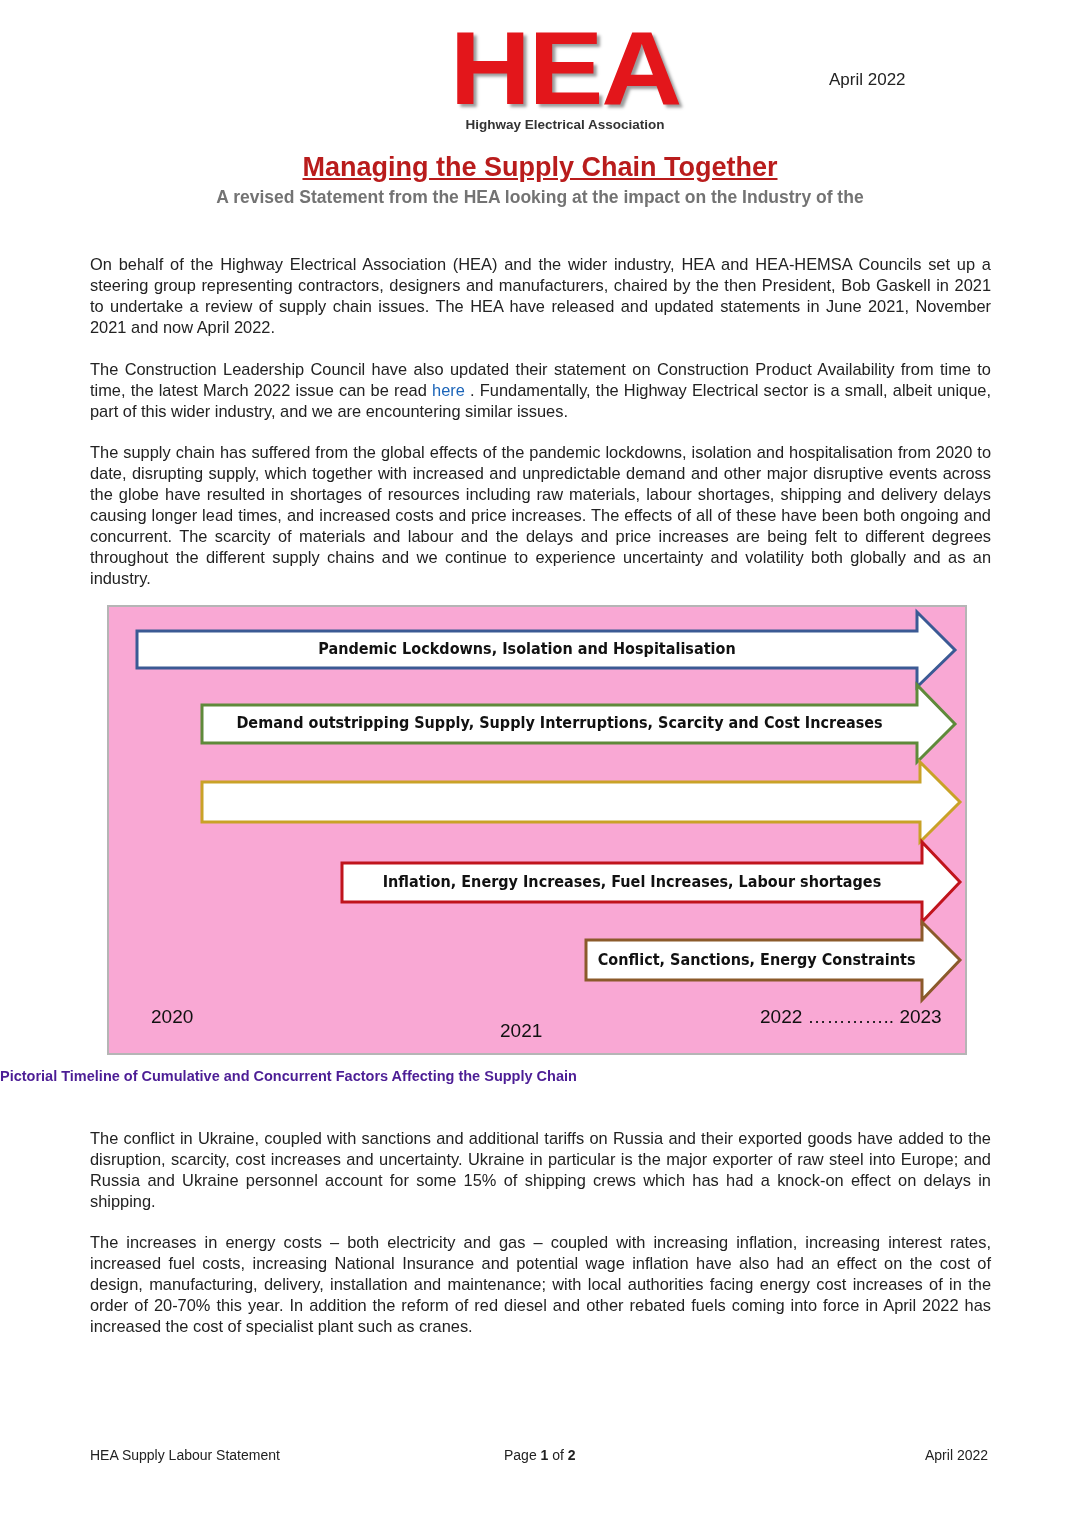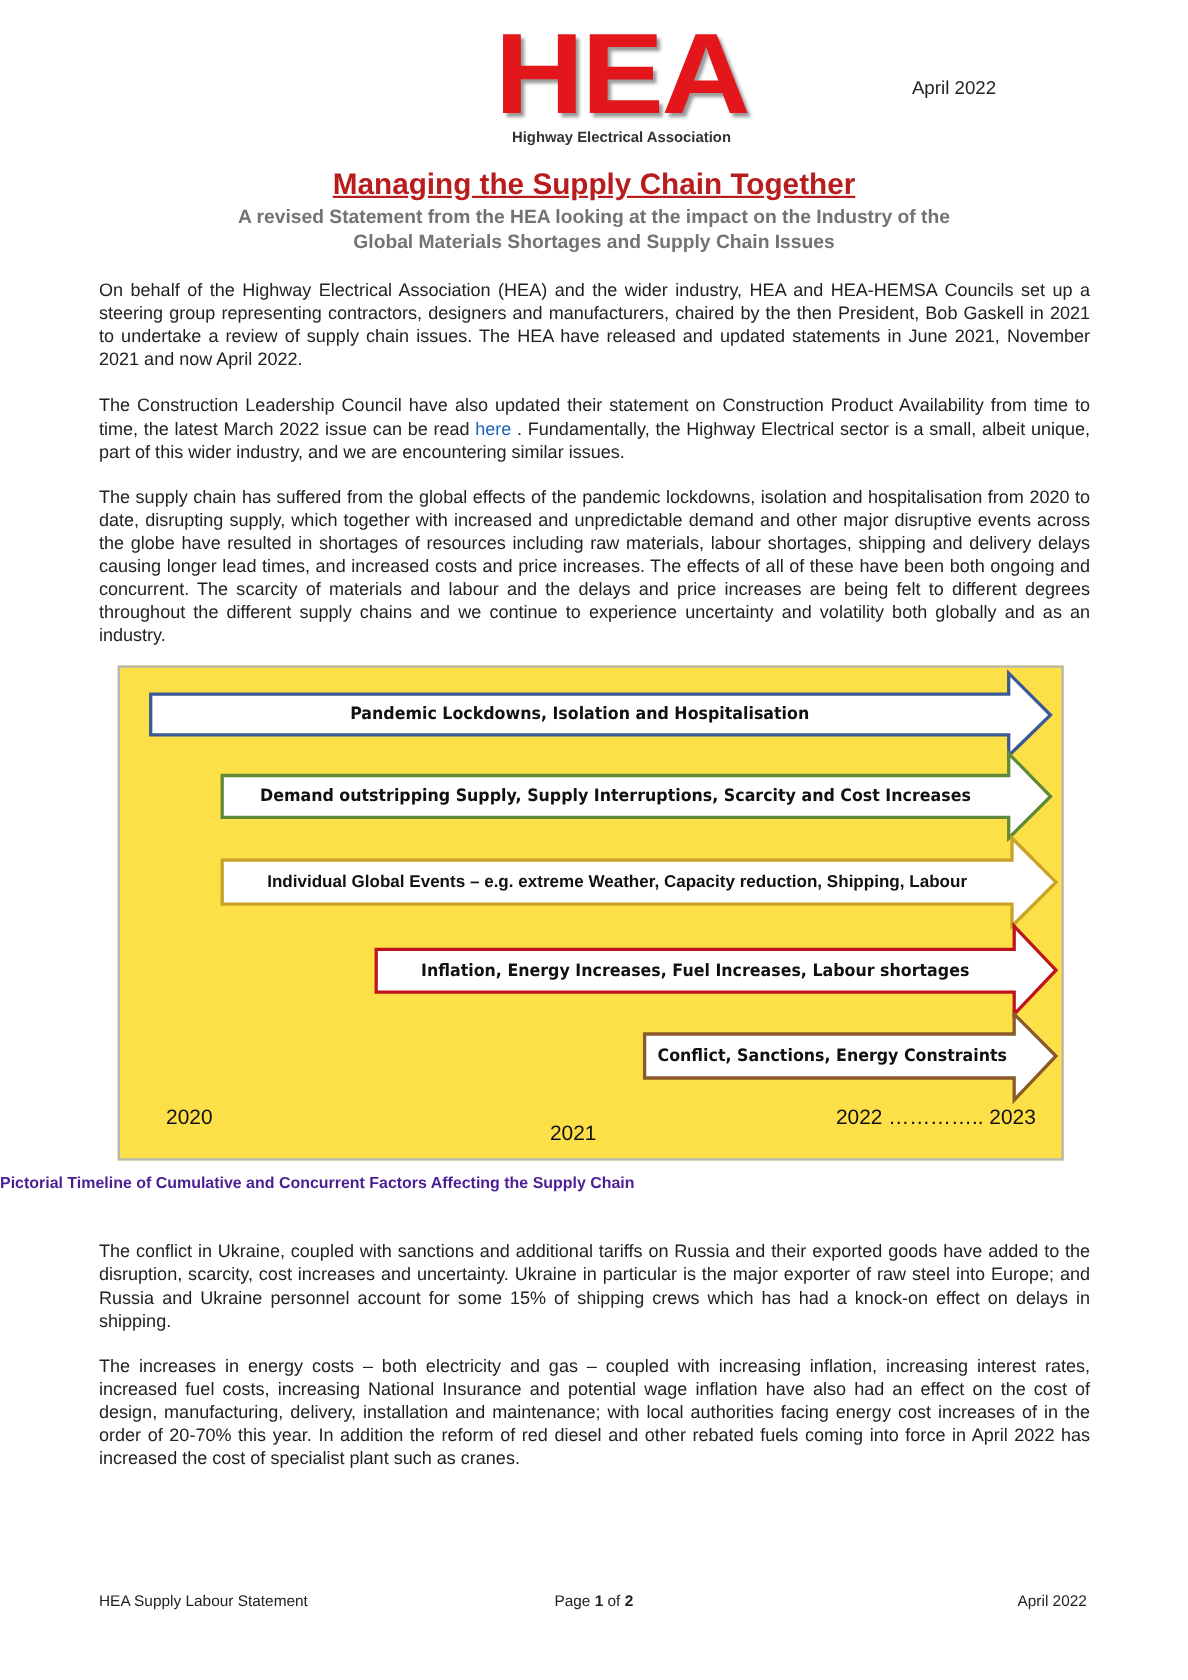--- a/index.html
+++ b/index.html
@@ -14,21 +14,21 @@
       font-weight: bold; font-size: 13.5px; color: #333; }
     .date-top { left: 829px; top: 70px; font-size: 17px; color: #222; }
     .title { left: 0; width: 1080px; top: 152px; text-align: center; font-size: 27px; font-weight: bold;
       color: #b91c1c; text-decoration: underline; }
     .subtitle { left: 120px; width: 840px; top: 186px; text-align: center; font-size: 17.5px; font-weight: bold;
       line-height: 22px; color: #737373; }
     .para { left: 90px; width: 901px; font-size: 16.4px; line-height: 21px; text-align: justify; color: #222; }
     .para a { color: #1b64b8; }
     .p1 { top: 254px; } .p2 { top: 359px; } .p3 { top: 442px; }
     .p4 { top: 1128px; } .p5 { top: 1232px; }
-    .frame { left: 107px; top: 605px; width: 856px; height: 446px; border: 2.5px solid #b5b5b5; background: #fde047; }
+    .frame { left: 107px; top: 605px; width: 856px; height: 446px; border: 2.5px solid #b5b5b5; background: #f9a8d4; }
     .timeline-svg { position: absolute; left: 0; top: 0; }
     .arrow-label { position: absolute; font-family: "DejaVu Sans", sans-serif; font-weight: bold;
       font-size: 15.5px; color: #111; white-space: nowrap; text-align: center; transform: scaleX(0.93); }
     .arrow-label.plain { font-family: "Liberation Sans", sans-serif; font-size: 15.5px; transform: none; }
     .year { position: absolute; font-size: 19px; color: #111; }
     .caption { left: 0; width: 1026px; top: 1068px; text-align: left; font-size: 14.5px; font-weight: bold; color: #4c1d95; }
     .footer { top: 1447px; font-size: 14px; color: #222; }
     .f-left { left: 90px; } .f-mid { left: 504px; } .f-right { left: 925px; }
   </style>
 </head>
@@ -36,38 +36,36 @@
 
 <div class="abs logo">
   <div class="logo-letters">HEA</div>
   <div class="logo-sub">Highway Electrical Association</div>
 </div>
 <div class="abs date-top">April 2022</div>
 
 <div class="abs title">Managing the Supply Chain Together</div>
 <div class="abs subtitle">
   <div>A revised Statement from the HEA looking at the impact on the Industry of the</div>
-  <div>Global Materials Shortages and Supply Chain Issues</div>
 </div>
 
 <div class="abs para p1">On behalf of the Highway Electrical Association (HEA) and the wider industry, HEA and HEA-HEMSA Councils set up a steering group representing contractors, designers and manufacturers, chaired by the then President, Bob Gaskell in 2021 to undertake a review of supply chain issues. The HEA have released and updated statements in June 2021, November 2021 and now April 2022.</div>
 <div class="abs para p2"><span>The Construction Leadership Council have also updated their statement on Construction Product Availability from time to time, the latest March 2022 issue can be read </span><a>here</a><span> . Fundamentally, the Highway Electrical sector is a small, albeit unique, part of this wider industry, and we are encountering similar issues.</span></div>
 <div class="abs para p3">The supply chain has suffered from the global effects of the pandemic lockdowns, isolation and hospitalisation from 2020 to date, disrupting supply, which together with increased and unpredictable demand and other major disruptive events across the globe have resulted in shortages of resources including raw materials, labour shortages, shipping and delivery delays causing longer lead times, and increased costs and price increases. The effects of all of these have been both ongoing and concurrent. The scarcity of materials and labour and the delays and price increases are being felt to different degrees throughout the different supply chains and we continue to experience uncertainty and volatility both globally and as an industry.</div>
 
 <div class="abs frame">
   <svg class="timeline-svg" width="856" height="446">
     <polygon fill="#fff" stroke-width="3" points="28,24 808,24 808,5 846,43 808,80 808,61 28,61" stroke="#3b5a94"></polygon>
     <polygon fill="#fff" stroke-width="3" points="93,98 808,98 808,78 846,117 808,155 808,136 93,136" stroke="#5f8a3a"></polygon>
     <polygon fill="#fff" stroke-width="3" points="93,175 811,175 811,155 851,195 811,235 811,215 93,215" stroke="#c9a227"></polygon>
     <polygon fill="#fff" stroke-width="3" points="233,256 813,256 813,235 851,275 813,315 813,295 233,295" stroke="#c0141c"></polygon>
     <polygon fill="#fff" stroke-width="3" points="477,333 813,333 813,315 851,353 813,393 813,373 477,373" stroke="#8b5a2b"></polygon>
   </svg>
   <div class="arrow-label" style="left:28px; width:780px; top:33px;">Pandemic Lockdowns, Isolation and Hospitalisation</div>
   <div class="arrow-label" style="left:93px; width:715px; top:107px;">Demand outstripping Supply, Supply Interruptions, Scarcity and Cost Increases</div>
-  <div class="arrow-label plain" style="left:93px; width:718px; top:186px;">Individual Global Events – e.g. extreme Weather, Capacity reduction, Shipping, Labour</div>
   <div class="arrow-label" style="left:233px; width:580px; top:266px;">Inflation, Energy Increases, Fuel Increases, Labour shortages</div>
   <div class="arrow-label" style="left:477px; width:336px; top:344px;">Conflict, Sanctions, Energy Constraints</div>
   <div class="year" style="left:42px; top:399px;">2020</div>
   <div class="year" style="left:391px; top:413px;">2021</div>
   <div class="year" style="left:651px; top:399px;">2022 ………….. 2023</div>
 </div>
 <div class="abs caption">Pictorial Timeline of Cumulative and Concurrent Factors Affecting the Supply Chain</div>
 
 <div class="abs para p4">The conflict in Ukraine, coupled with sanctions and additional tariffs on Russia and their exported goods have added to the disruption, scarcity, cost increases and uncertainty. Ukraine in particular is the major exporter of raw steel into Europe; and Russia and Ukraine personnel account for some 15% of shipping crews which has had a knock-on effect on delays in shipping.</div>
 <div class="abs para p5">The increases in energy costs – both electricity and gas – coupled with increasing inflation, increasing interest rates, increased fuel costs, increasing National Insurance and potential wage inflation have also had an effect on the cost of design, manufacturing, delivery, installation and maintenance; with local authorities facing energy cost increases of in the order of 20-70% this year. In addition the reform of red diesel and other rebated fuels coming into force in April 2022 has increased the cost of specialist plant such as cranes.</div>

